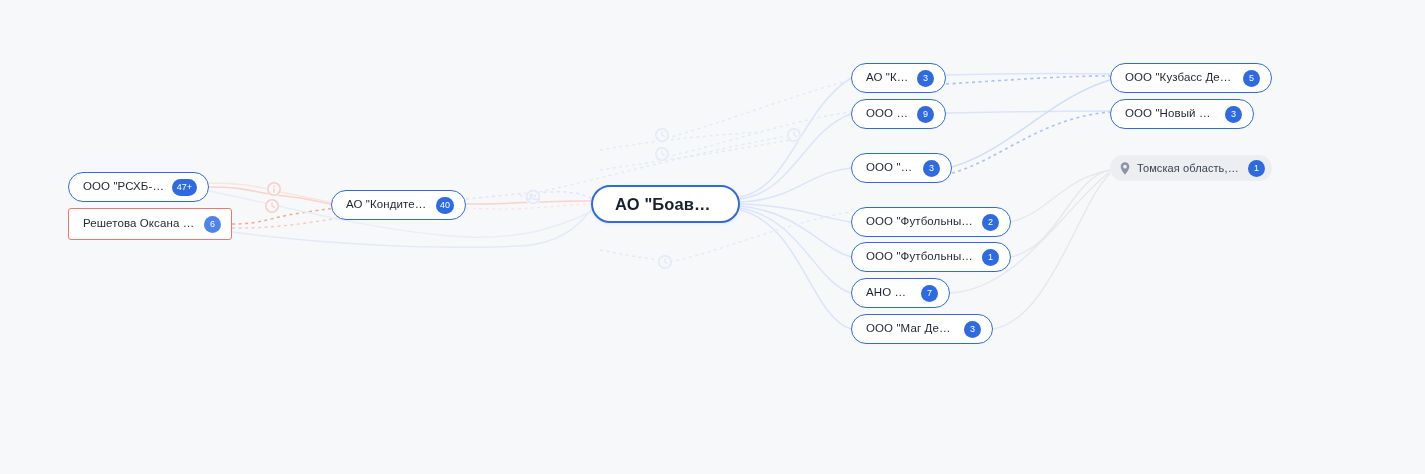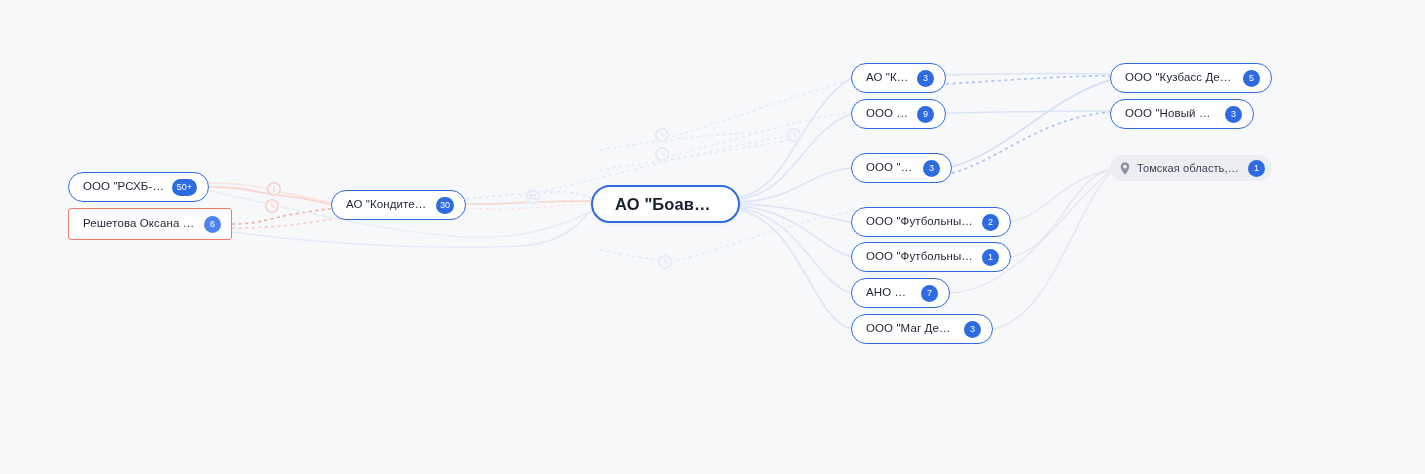--- a/index.html
+++ b/index.html
@@ -208,31 +208,31 @@
         <use href="#clock-glyph"></use>
       </g>
   </svg>
 
   <div class="node root" style="left:591px; top:185px; width:149px;">
     <span class="label">АО "Боавишта"</span>
   </div>
 
   <div class="node" style="left:68px; top:172px; width:141px;">
     <span class="label">ООО "РСХБ-Финанс"</span>
-    <span class="badge wide">50+</span>
+    <span class="badge wide">47+</span>
   </div>
 
   <div class="node person" style="left:68px; top:208px; width:164px;">
     <span class="label">Решетова Оксана Николае...</span>
     <span class="badge">6</span>
   </div>
 
   <div class="node" style="left:331px; top:190px; width:135px;">
     <span class="label">АО "Кондитерус Ком"</span>
-    <span class="badge">30</span>
+    <span class="badge">40</span>
   </div>
 
   <div class="node" style="left:851px; top:63px; width:95px;">
     <span class="label">АО "Корса"</span>
     <span class="badge">3</span>
   </div>
 
   <div class="node" style="left:851px; top:99px; width:95px;">
     <span class="label">ООО "Ярче"</span>
     <span class="badge">9</span>

